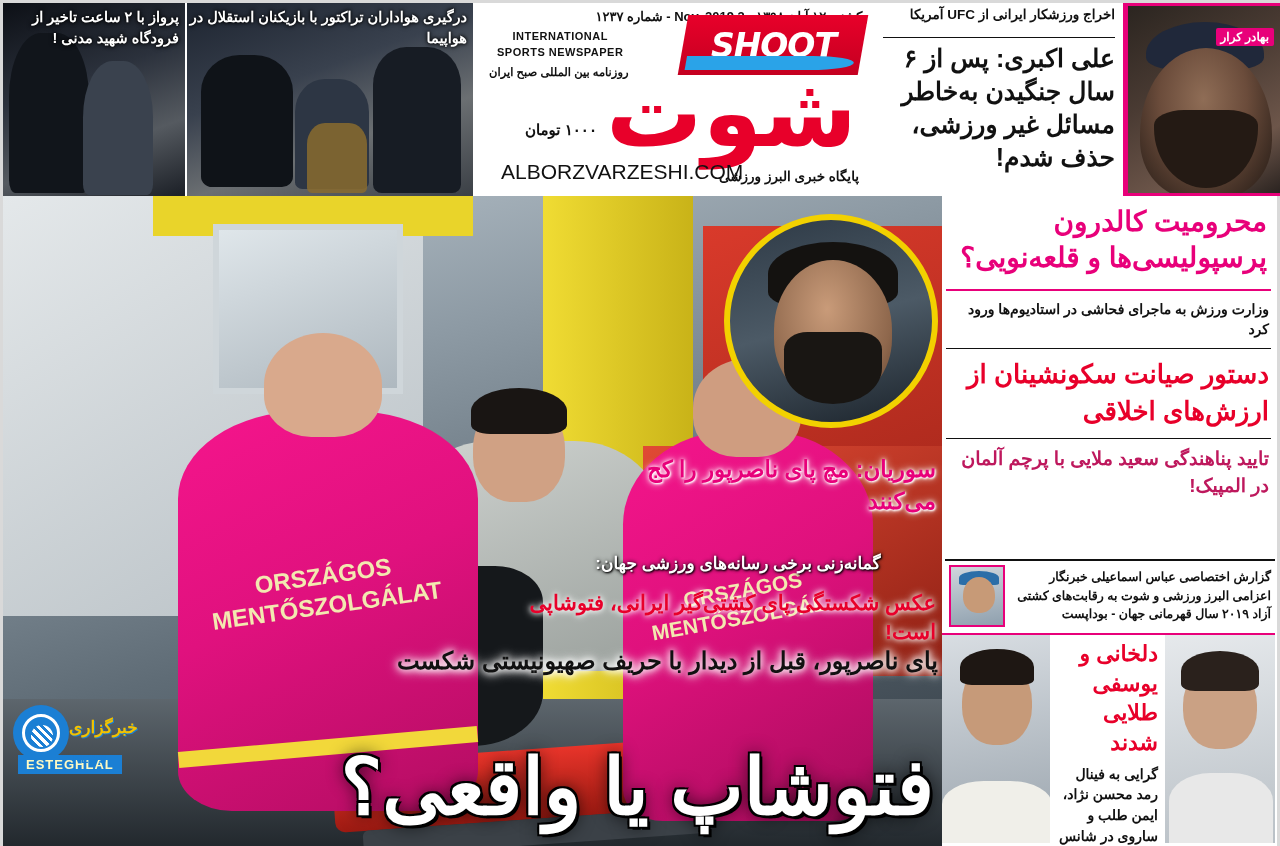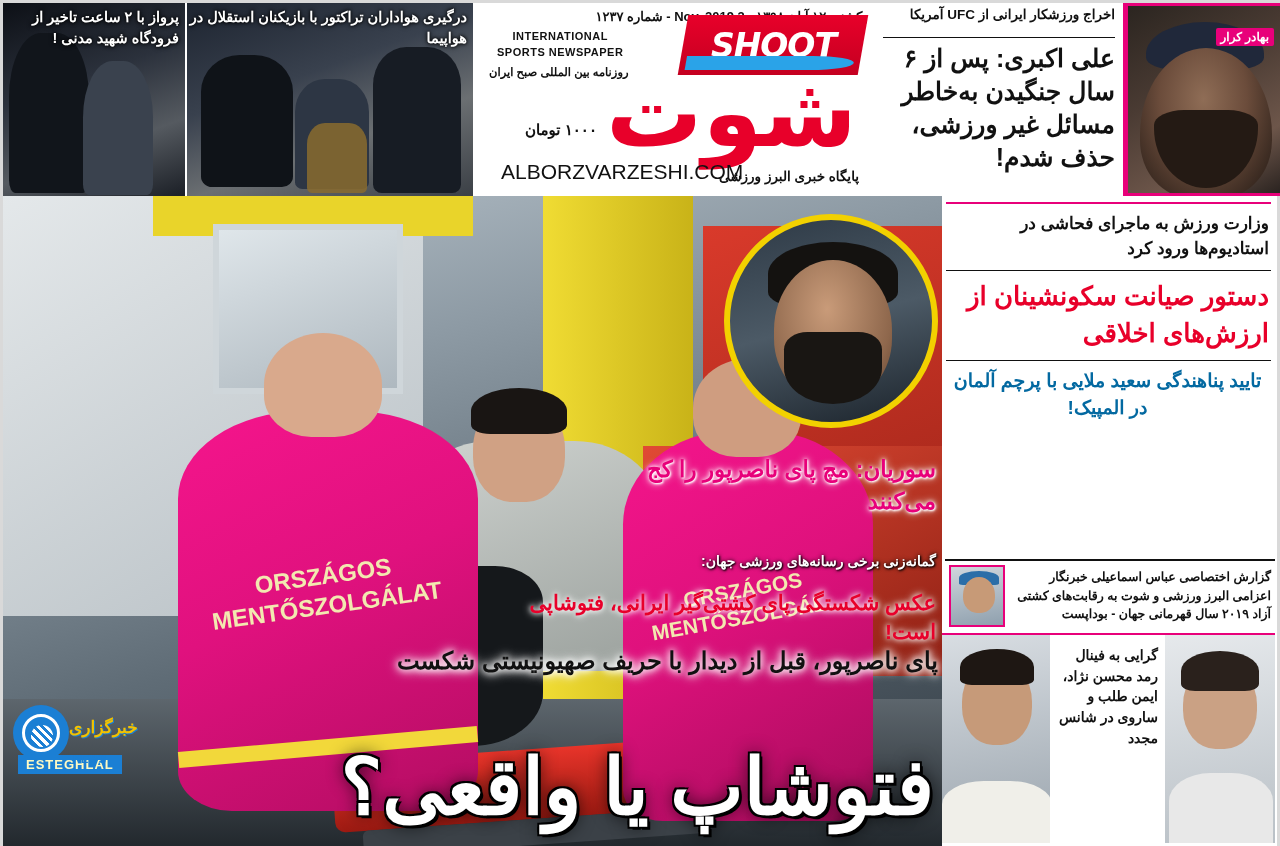--- a/index.html
+++ b/index.html
@@ -153,29 +153,29 @@
     position: absolute; top: 193px; right: 0;
     width: 335px; height: 653px; background: #fff;
     padding: 2px 6px 0 4px;
   }
   .lead-pink {
     font-size: 28px; font-weight: bold; color: #e8007a; text-align: right;
     line-height: 1.3; padding: 6px 4px 8px 0;
   }
   .hr-pink { height: 2px; background: #e8007a; margin: 4px 0 6px; }
   .item-black {
-    font-size: 17px; font-weight: bold; color: #111; text-align: right;
+    font-size: 14px; font-weight: bold; color: #111; text-align: right;
     line-height: 1.45; padding: 2px 2px 4px 0;
   }
   .item-red {
     font-size: 26px; font-weight: bold; color: #e8002a; text-align: right;
     line-height: 1.4; padding: 2px 2px 4px 0;
   }
   .item-pink {
-    font-size: 19px; font-weight: bold; color: #0369a1; text-align: center;
+    font-size: 19px; font-weight: bold; color: #be185d; text-align: right;
     line-height: 1.42; padding: 2px 2px 4px 0;
   }
   .hr-thin { height: 1px; background: #111; margin: 5px 0; }
 
   
   .report-strip {
     position: absolute; bottom: 212px; right: 2px; width: 330px; height: 72px;
     background: #fff; display: flex; flex-direction: row; align-items: center;
     border-top: 2px solid #111;
   }
@@ -307,22 +307,22 @@
   .circ-portrait .hair { position:absolute; left:38px; top:22px; width:130px; height:64px; background:#141210; border-radius:50% 50% 22% 22%; }
   .circ-portrait .beard { position:absolute; left:54px; top:112px; width:98px; height:72px; background:#191613; border-radius:24% 24% 50% 50%; }
 
   
   .cap-pink-right {
     position: absolute; right: 12px; top: 258px; width: 300px;
     text-align: right; font-size: 23px; font-weight: bold; color: #e8007a;
     line-height: 1.38; text-shadow: 0 0 4px #fff, 0 0 8px #fff, 1px 1px 2px #fff;
   }
   .cap-small-white {
-    position: absolute; right: 12px; top: 355px; width: 380px;
-    text-align: right; font-size: 14px; font-weight: bold; color: #fff;
+    position: absolute; right: 20px; top: 355px; width: 380px;
+    text-align: center; font-size: 17px; font-weight: bold; color: #fff;
     line-height: 1.5; text-shadow: 0 0 4px #000, 1px 1px 2px #000;
   }
   .cap-red-line {
     position: absolute; right: 12px; top: 392px; width: 420px;
     text-align: right; font-size: 21px; font-weight: bold; color: #e8002a;
     line-height: 1.4; text-shadow: 0 0 5px #fff, 0 0 9px #fff;
   }
   .cap-black-line {
     position: absolute; right: 10px; top: 448px; width: 560px;
     text-align: right; font-size: 24px; font-weight: bold; color: #111;
@@ -420,20 +420,21 @@
     </div>
 
     <div class="cap-pink-right">سوریان: مچ پای ناصرپور را کج می‌کنند</div>
     <div class="cap-small-white">گمانه‌زنی برخی رسانه‌های ورزشی جهان:</div>
     <div class="cap-red-line">عکس شکستگی پای کشتی‌گیر ایرانی، فتوشاپی است!</div>
     <div class="cap-black-line">پای ناصرپور، قبل از دیدار با حریف صهیونیستی شکست</div>
     <div class="main-headline">فتوشاپ یا واقعی؟</div>
   </div>
 
   <div class="col-right">
+    <div class="lead-pink">محرومیت کالدرون پرسپولیسی‌ها و قلعه‌نویی؟</div>
     <div class="hr-pink"></div>
     <div class="item-black">وزارت ورزش به ماجرای فحاشی در استادیوم‌ها ورود کرد</div>
     <div class="hr-thin"></div>
     <div class="item-red">دستور صیانت سکونشینان از ارزش‌های اخلاقی</div>
     <div class="hr-thin"></div>
     <div class="item-pink">تایید پناهندگی سعید ملایی با پرچم آلمان در المپیک!</div>
   </div>
 
   <div class="report-strip">
     <div class="report-text">گزارش اختصاصی عباس اسماعیلی خبرنگار اعزامی البرز ورزشی و شوت به رقابت‌های کشتی آزاد ۲۰۱۹ سال قهرمانی جهان - بوداپست</div>
@@ -443,20 +444,21 @@
     </div>
   </div>
 
   <div class="bottom-row">
     <div class="bp-photo">
       <div class="body2"></div>
       <div class="head2"></div>
       <div class="hair2"></div>
     </div>
     <div class="bp-mid">
+      <div class="bp-title">دلخانی و یوسفی طلایی شدند</div>
       <div class="bp-sub">گرایی به فینال رمد محسن نژاد، ایمن طلب و ساروی در شانس مجدد</div>
     </div>
     <div class="bp-photo2">
       <div class="body3"></div>
       <div class="head3"></div>
       <div class="hair3"></div>
     </div>
   </div>
 
   <div class="logo-esteghlal">

